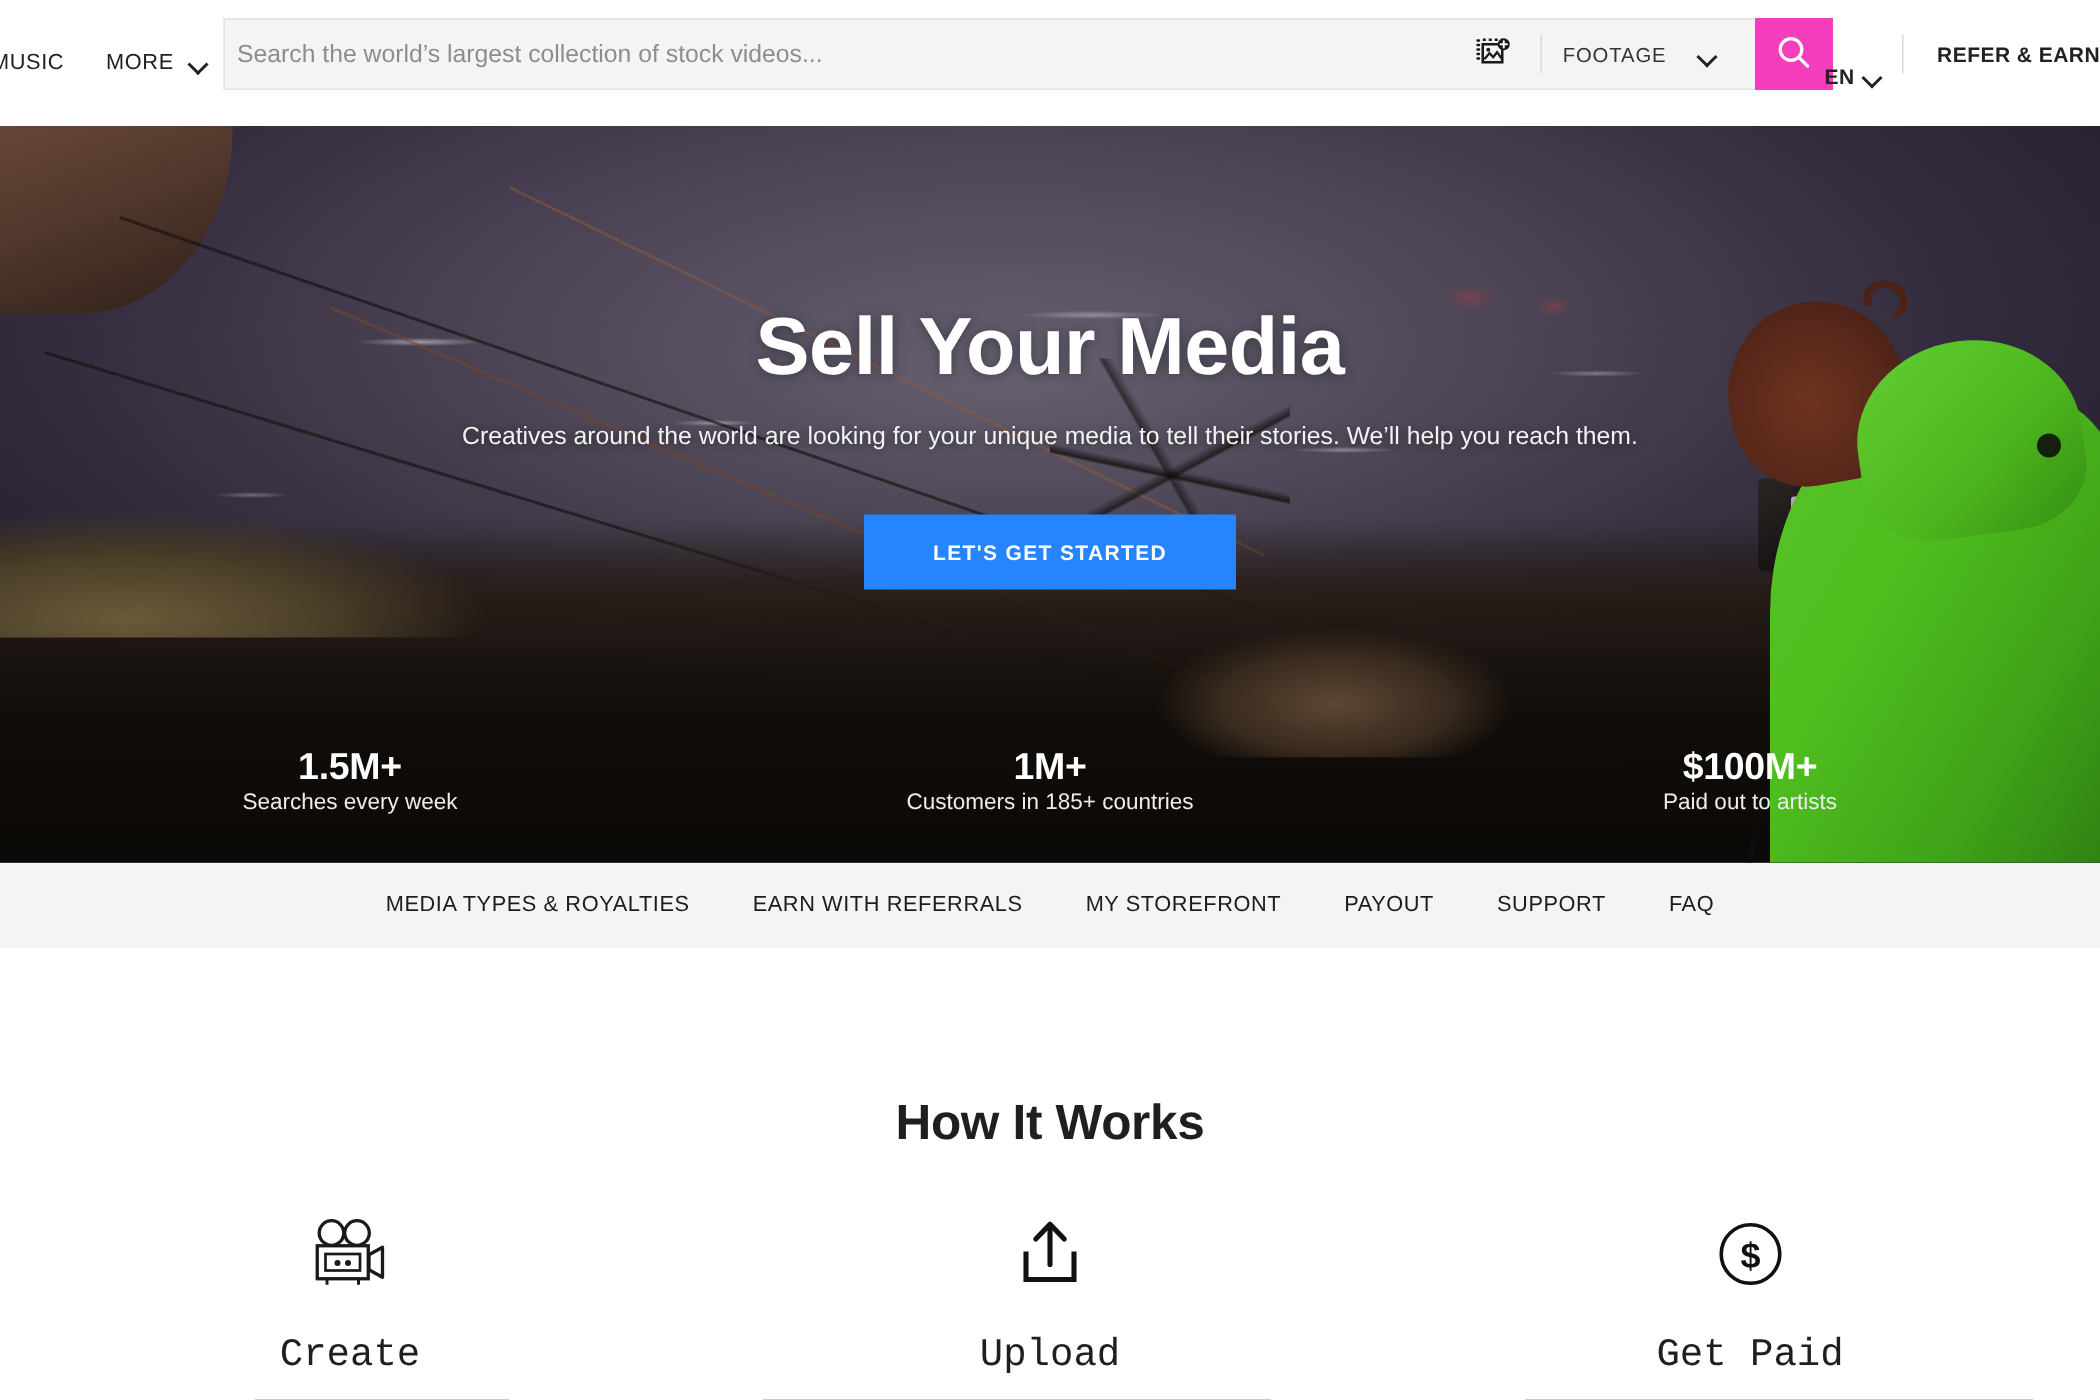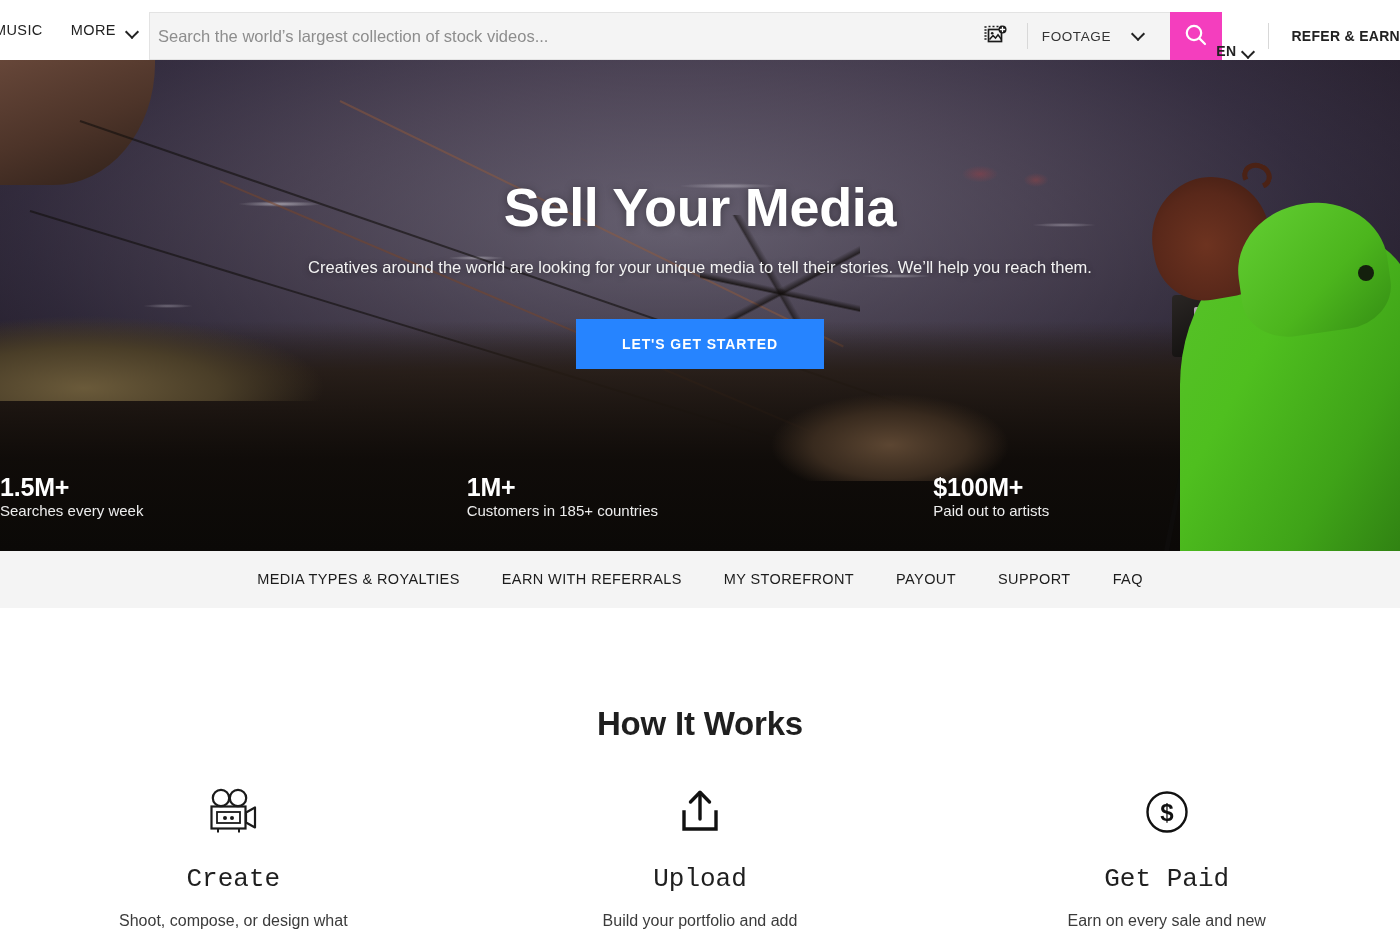--- a/index.html
+++ b/index.html
@@ -9,21 +9,21 @@
     height: 933px;
     overflow: hidden;
     background: #ffffff;
     font-family: "Liberation Sans", sans-serif;
     -webkit-font-smoothing: antialiased;
   }
 
   
   .header {
     position: relative;
-    height: 60px;
+    height: 84px;
     background: #ffffff;
     display: flex;
     align-items: center;
     border-bottom: 1px solid #ffffff;
   }
 
   .nav-left {
     display: flex;
     align-items: center;
     height: 100%;
@@ -78,21 +78,21 @@
   .img-search-icon {
     width: 30px; height: 26px;
     display: flex; align-items: center; justify-content: center;
     margin-right: 2px;
     cursor: pointer;
   }
   .vdiv {
     width: 1px; height: 26px; background: #d8d8d8; margin: 0 14px;
   }
   .type-select {
-    display: flex; align-items: flex-start;
+    display: flex; align-items: center;
     font-size: 13.5px; letter-spacing: 0.6px; color: #333;
     cursor: pointer; padding-right: 18px; white-space: nowrap;
   }
   .type-select .chev { margin-left: 22px; }
 
   .search-btn {
     width: 52px;
     background: #f43ebe;
     display: flex; align-items: center; justify-content: center;
     cursor: pointer;
@@ -335,21 +335,21 @@
     cursor: pointer;
     font-family: "Liberation Sans", sans-serif;
   }
 
   .stats {
     position: absolute;
     left: 0; right: 0; bottom: 32px;
     z-index: 5;
     display: flex;
   }
-  .stat { flex: 1; }
+  .stat { flex: 1; text-align: center; }
   .stat-value {
     font-size: 25px; font-weight: bold; color: #ffffff;
     letter-spacing: -0.2px;
   }
   .stat-label {
     margin-top: 0;
     font-size: 15px; color: #ededed;
   }
 
   

